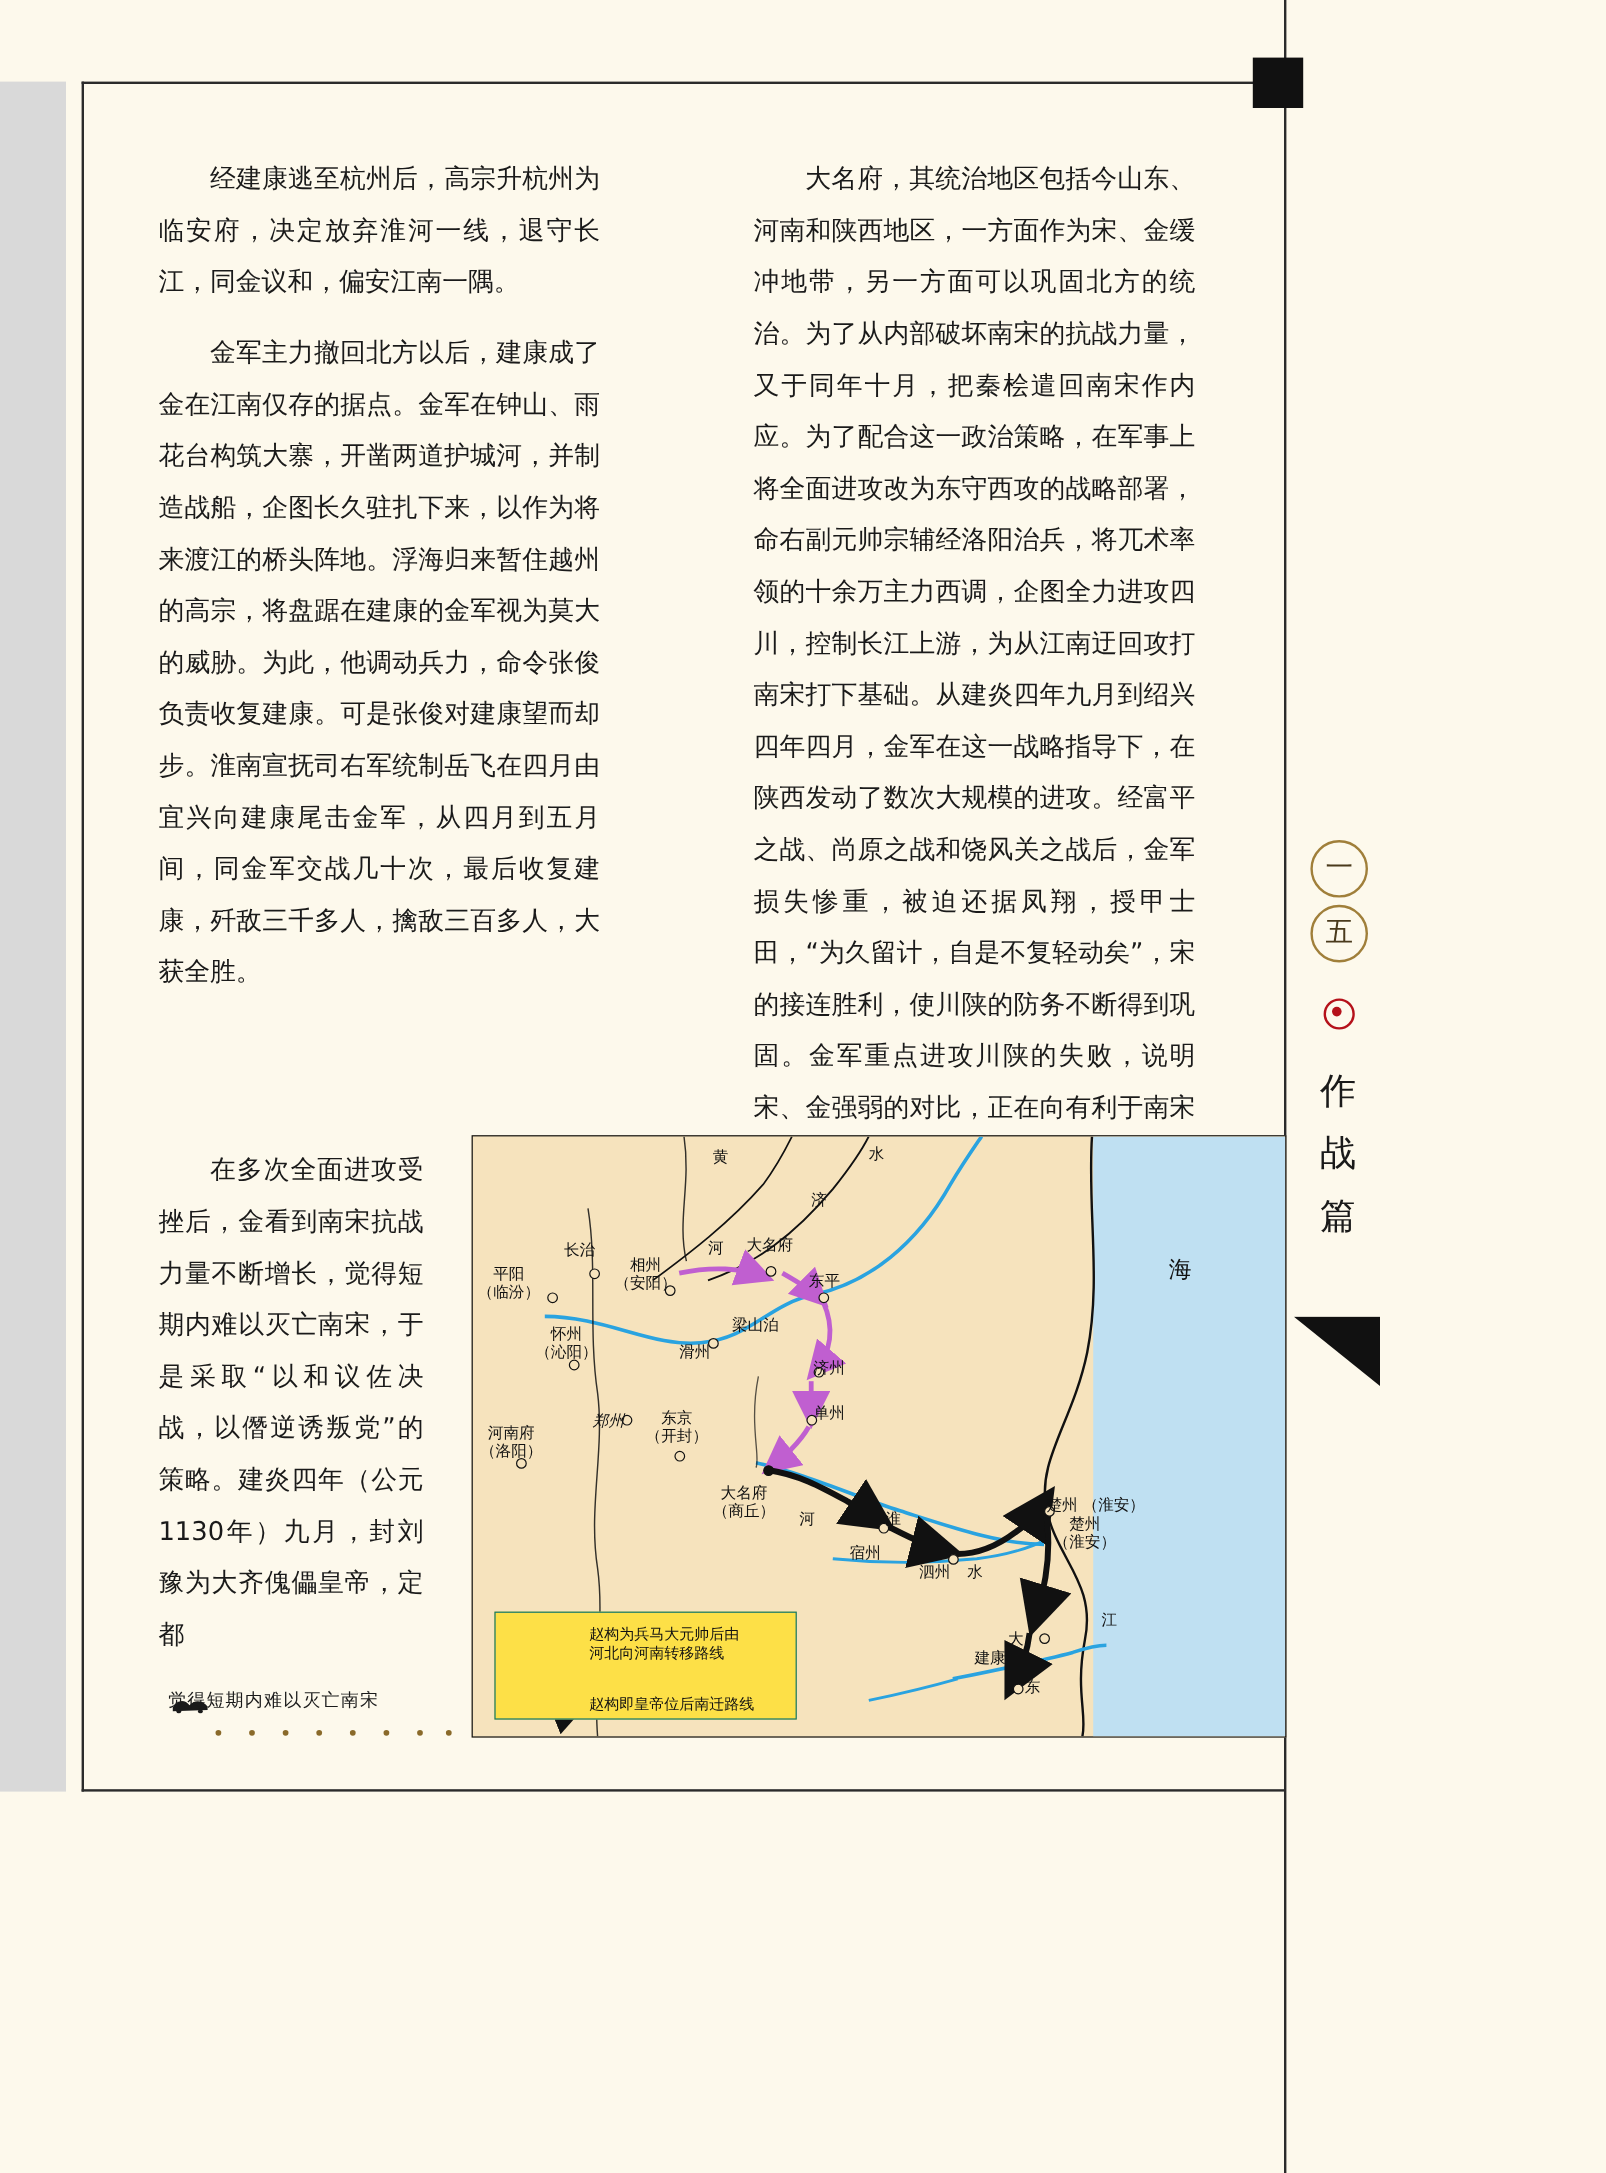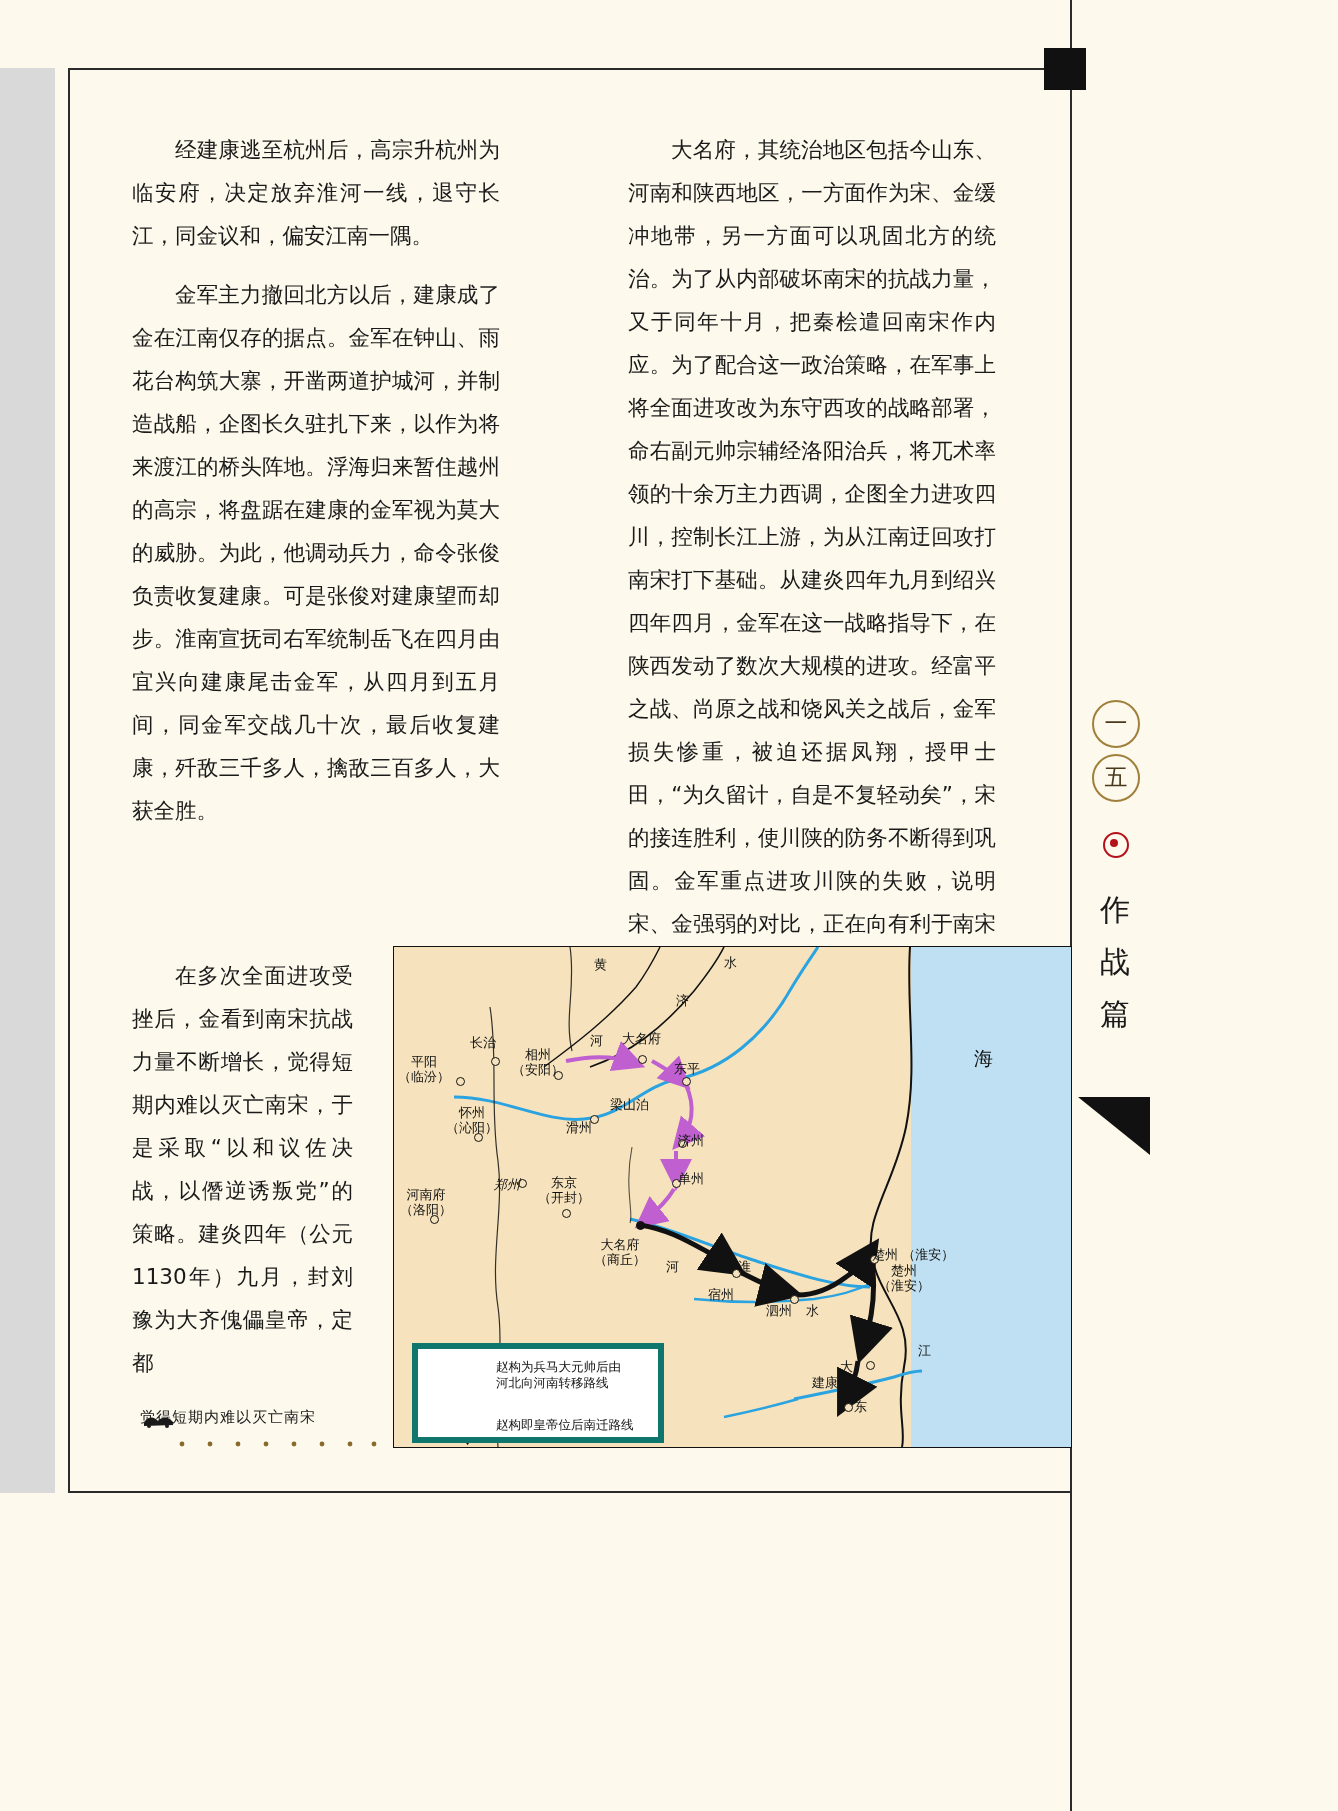--- a/index.html
+++ b/index.html
@@ -54,21 +54,21 @@
   .map{
     position:absolute;left:393px;top:946px;width:677px;height:500px;
     border:1.5px solid #111;background:#f6e3bd;overflow:hidden;
   }
   .sea{position:absolute;right:0;top:0;width:160px;height:100%;background:#bfe0f2;}
   .map svg{position:absolute;left:0;top:0;}
   .mlab{position:absolute;font-size:13px;color:#111;line-height:15px;text-align:center;white-space:nowrap;}
   .mlab.big{font-size:19px;letter-spacing:2px;}
   .mnode{position:absolute;width:7px;height:7px;border:1.5px solid #111;border-radius:50%;background:#f6e3bd;}
   .mnode.filled{background:#111;}
-  .legend{position:absolute;left:18px;top:396px;width:240px;height:88px;border:6px solid #0f766e;background:#ffffff;}
+  .legend{position:absolute;left:18px;top:396px;width:240px;height:88px;border:1px solid #0f766e;background:#fde047;padding-left:10px;}
   .legend .row{position:absolute;font-size:12.5px;line-height:16px;color:#111;}
 
   
   .caption{position:absolute;left:140px;top:1408px;font-size:15px;color:#1a1a1a;letter-spacing:1px;}
   .cap-ico{position:absolute;left:142px;top:1414px;width:34px;height:14px;}
   .dots{position:absolute;left:178px;top:1440px;width:200px;height:8px;}
 </style>
 </head>
 <body>
 

